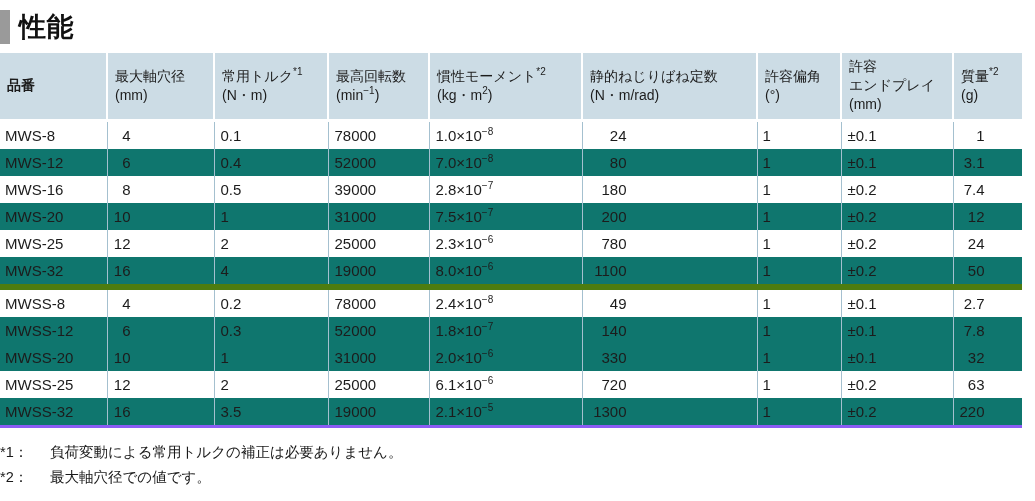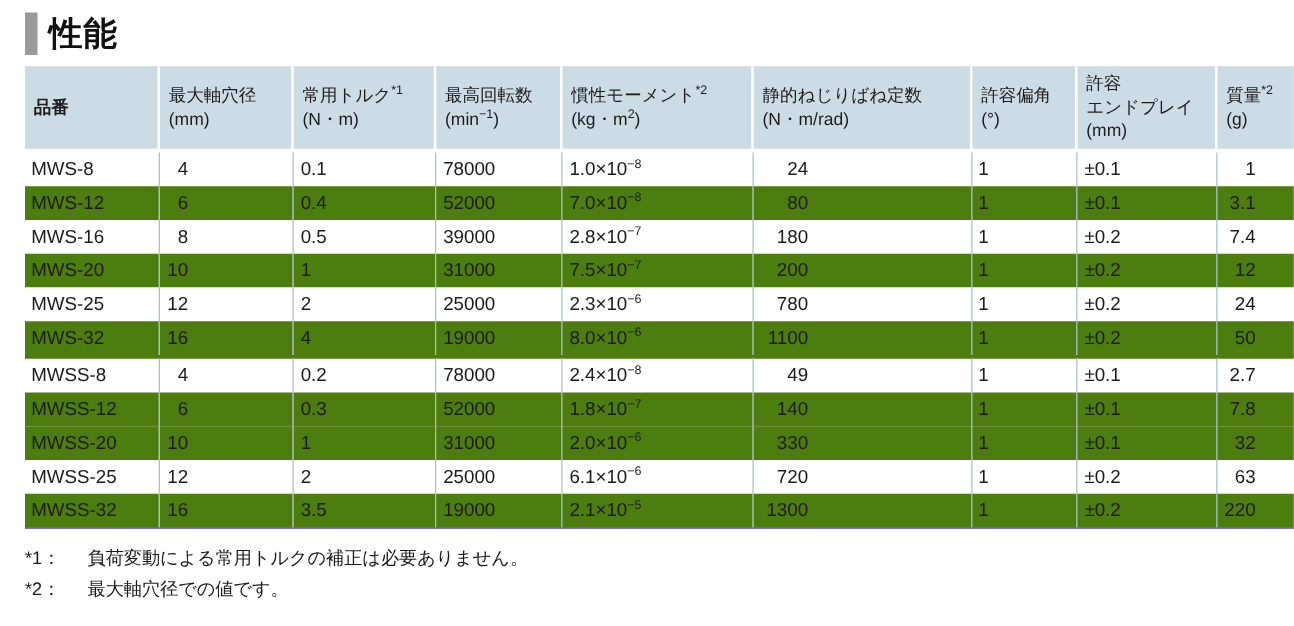--- a/index.html
+++ b/index.html
@@ -1,17 +1,17 @@
 <!DOCTYPE html>
 <html><head>
 <meta charset="utf-8">
 <style>
   html,body { margin:0; padding:0; background:#ffffff; }
   body { font-family:"Liberation Sans","DejaVu Sans",sans-serif; color:#1c1c1c; }
-  .page { width:1035px; height:486px; box-sizing:border-box; padding:8px 5px 0 20px; overflow:hidden; }
+  .page { width:1035px; height:486px; box-sizing:border-box; padding:8px 5px 0 0; overflow:hidden; }
 
   
   .title-row { display:flex; align-items:center; height:38px; margin-bottom:7px; }
   .title-bar { width:10px; height:34px; background:#9a9a9a; margin-right:9px; }
   .title { font-size:27px; font-weight:bold; margin:0; color:#111; letter-spacing:0.5px; }
 
   
   table.spec { border-collapse:collapse; table-layout:fixed; width:1022px; }
   col.w-model{width:107px} col.w-bore{width:107px} col.w-torque{width:114px}
   col.w-speed{width:101px} col.w-inertia{width:153px} col.w-spring{width:175px}
@@ -19,23 +19,23 @@
 
   th { background:#ccdce5; font-weight:normal; font-size:14px; text-align:left;
        vertical-align:middle; padding:4px 4px 5px 7px; line-height:19px; height:49px;
        border-left:2px solid #ffffff; border-bottom:3px solid #ffffff; }
   th:first-child { border-left:none;font-weight:bold; }
   .h-line { white-space:nowrap; }
 
   td { height:27px; padding:0 0 0 6px; font-size:15px; white-space:nowrap;
        border-left:1px solid #a4c0cf; background:#ffffff; }
   td:first-child { border-left:none; font-weight:normal; padding-left:5px; }
-  tr.alt td { background:#4d7c0f; }
-  tr.group-start td { border-top:3px solid #4d7c0f; }
-  tbody tr:last-child td { border-bottom:1px solid #8b5cf6; }
+  tr.alt td { background:#0f766e; }
+  tr.group-start td { border-top:6px solid #4d7c0f; }
+  tbody tr:last-child td { border-bottom:3px solid #8b5cf6; }
 
   sup { font-size:10px; line-height:0; }
 
   td.col-bore { padding-left:1px; }
   td.col-bore .num-box { display:inline-block; width:22px; text-align:right; }
   td.col-spring { padding-left:0; }
   td.col-spring .num-box { display:inline-block; width:44px; text-align:right; }
   td.col-mass { padding-left:0; }
   td.col-mass .num-box { display:inline-block; width:31px; text-align:right; }
   td.col-angle { padding-left:5px; }

